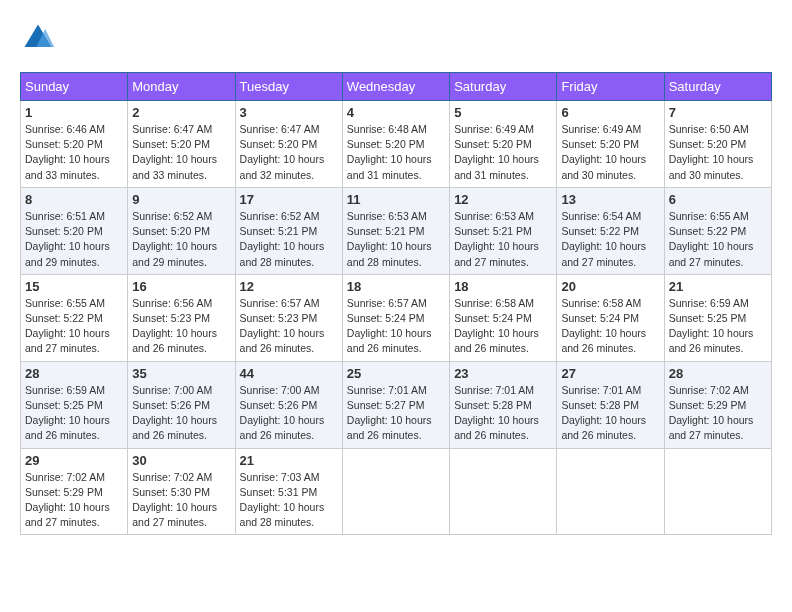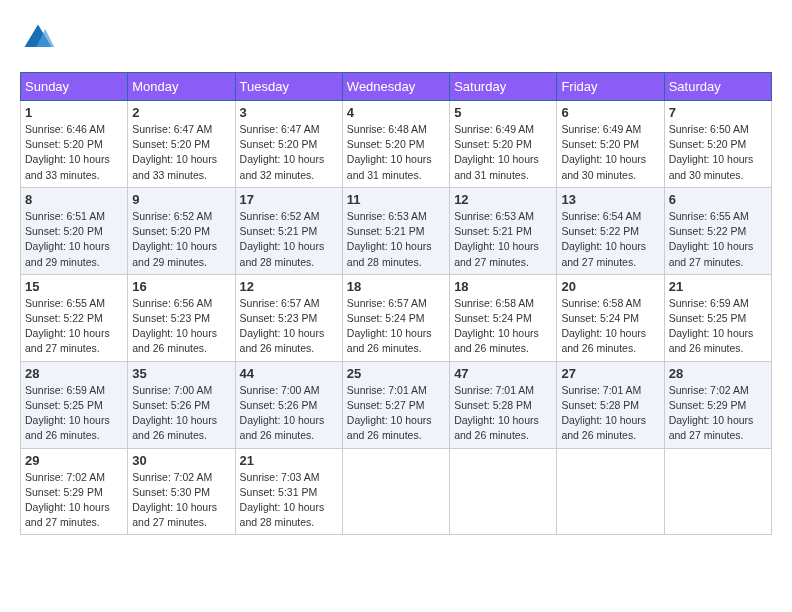--- a/index.html
+++ b/index.html
@@ -167,21 +167,21 @@
       </tr>
       <tr>
         <td><span class="day-num">28</span>
 <span class="day-info">Sunrise: 6:59 AM<br>Sunset: 5:25 PM<br>Daylight: 10 hours and 26 minutes.</span></td>
         <td><span class="day-num">35</span>
 <span class="day-info">Sunrise: 7:00 AM<br>Sunset: 5:26 PM<br>Daylight: 10 hours and 26 minutes.</span></td>
         <td><span class="day-num">44</span>
 <span class="day-info">Sunrise: 7:00 AM<br>Sunset: 5:26 PM<br>Daylight: 10 hours and 26 minutes.</span></td>
         <td><span class="day-num">25</span>
 <span class="day-info">Sunrise: 7:01 AM<br>Sunset: 5:27 PM<br>Daylight: 10 hours and 26 minutes.</span></td>
-        <td><span class="day-num">47</span>
+        <td><span class="day-num">23</span>
 <span class="day-info">Sunrise: 7:01 AM<br>Sunset: 5:28 PM<br>Daylight: 10 hours and 26 minutes.</span></td>
         <td><span class="day-num">27</span>
 <span class="day-info">Sunrise: 7:01 AM<br>Sunset: 5:28 PM<br>Daylight: 10 hours and 26 minutes.</span></td>
         <td><span class="day-num">28</span>
 <span class="day-info">Sunrise: 7:02 AM<br>Sunset: 5:29 PM<br>Daylight: 10 hours and 27 minutes.</span></td>
       </tr>
       <tr>
         <td><span class="day-num">29</span>
 <span class="day-info">Sunrise: 7:02 AM<br>Sunset: 5:29 PM<br>Daylight: 10 hours and 27 minutes.</span></td>
         <td><span class="day-num">30</span>

